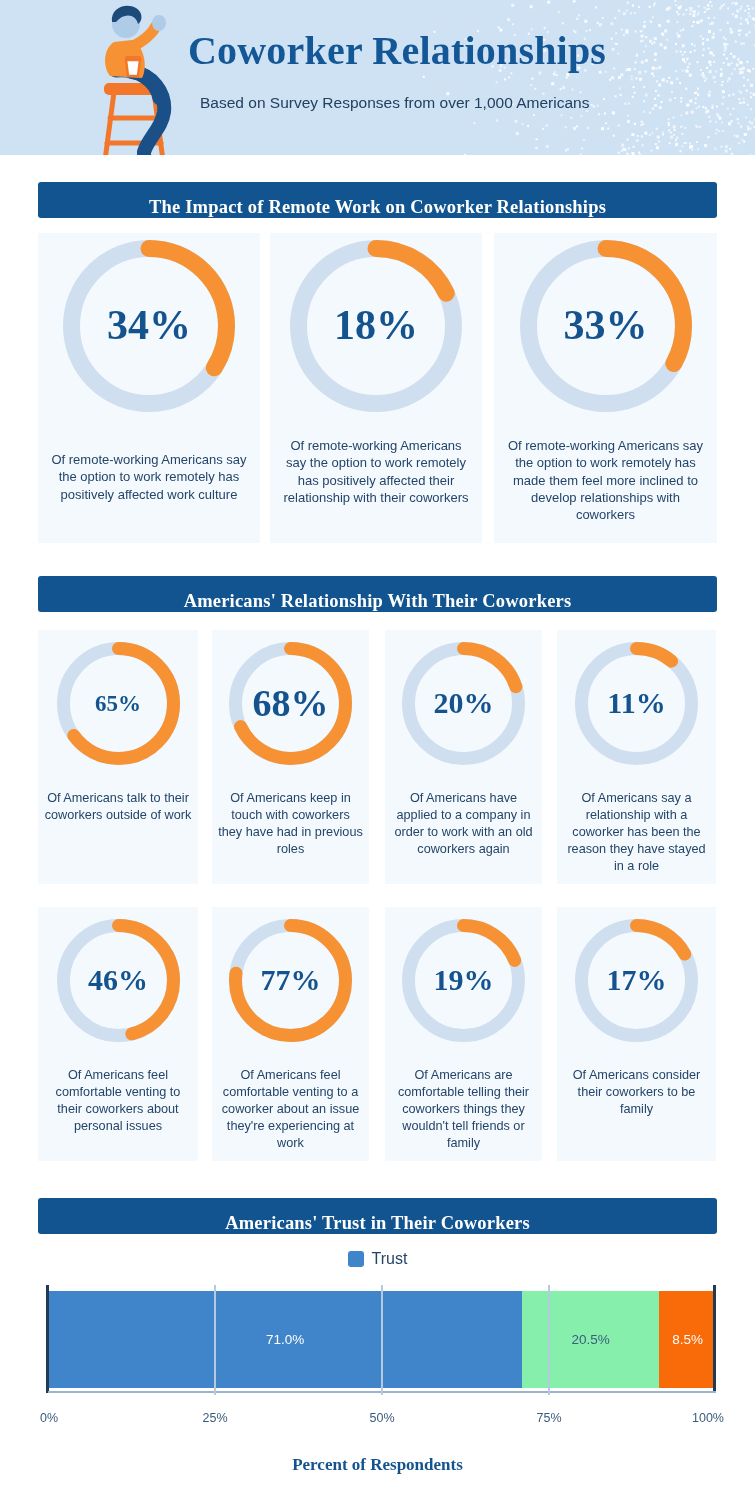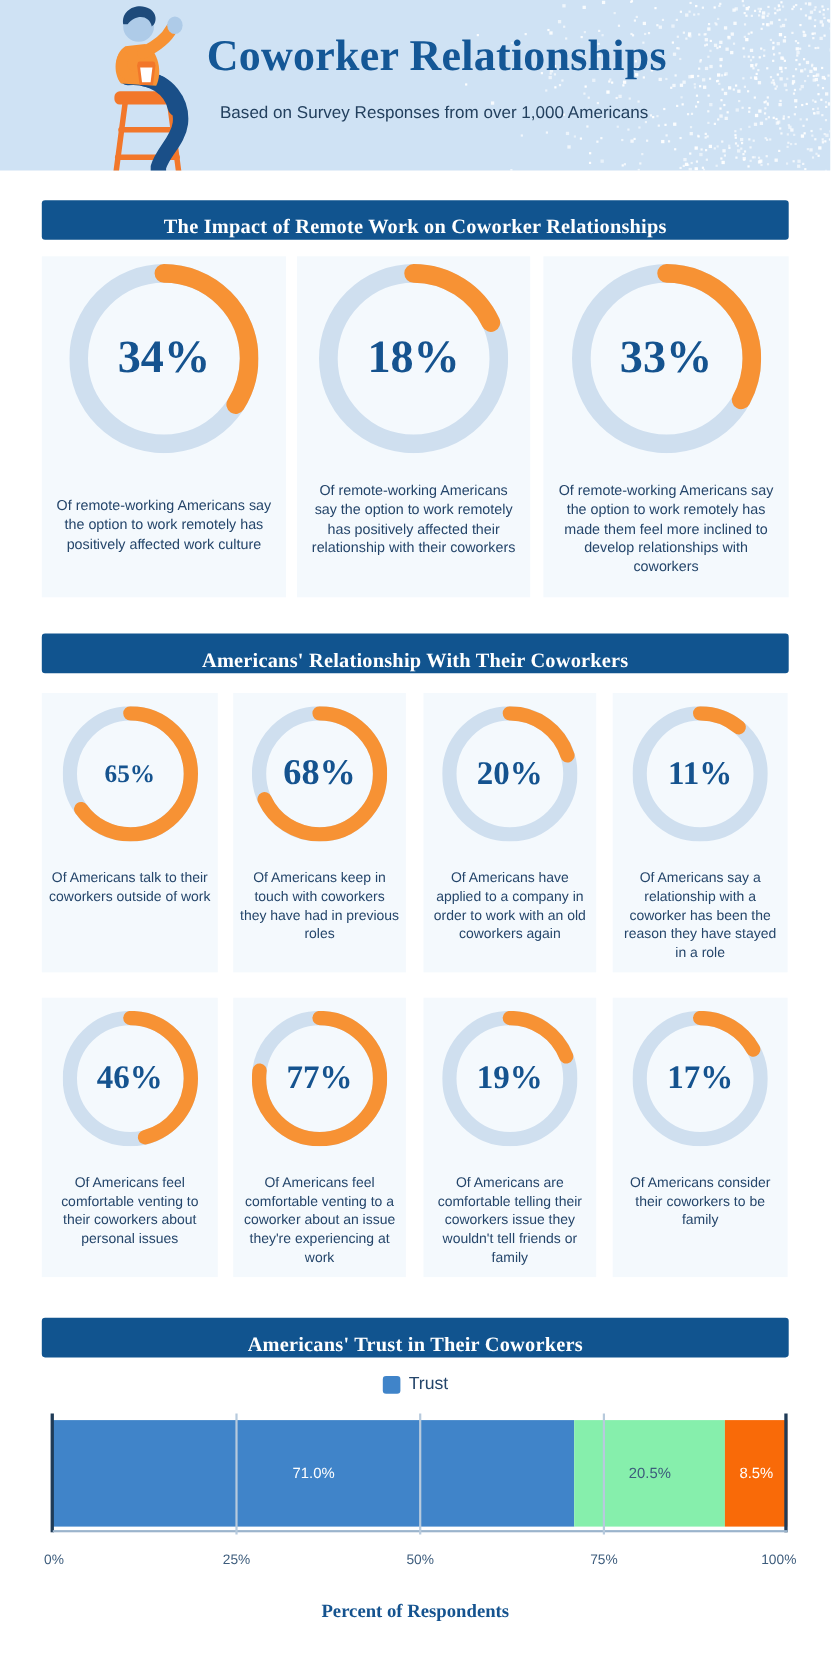--- a/index.html
+++ b/index.html
@@ -781,21 +781,21 @@
       <div class="donut-wrap" style="width: 123px; height: 123px;"><svg width="123" height="123" viewBox="0 0 123 123">
           <circle cx="61.5" cy="61.5" r="55" fill="none" stroke="#cfdfef" stroke-width="13"></circle>
           <circle cx="61.5" cy="61.5" r="55" fill="none" stroke="#f79234" stroke-width="13" stroke-linecap="round" stroke-dasharray="224.62 120.95" transform="rotate(-90 61.5 61.5)"></circle>
         </svg><div class="donut-label" style="font-size:23px">65%</div></div>
       <div class="caption" style="position: absolute; top: 160px; left: 6px; right: 6px; font-size: 12.7px;">Of Americans talk to their coworkers outside of work</div>
     </div>
     <div class="card" style="left: 212px; top: 630px; width: 157px; height: 254px; padding-top: 12px;">
       <div class="donut-wrap" style="width: 123px; height: 123px;"><svg width="123" height="123" viewBox="0 0 123 123">
           <circle cx="61.5" cy="61.5" r="55" fill="none" stroke="#cfdfef" stroke-width="13"></circle>
           <circle cx="61.5" cy="61.5" r="55" fill="none" stroke="#f79234" stroke-width="13" stroke-linecap="round" stroke-dasharray="234.99 110.58" transform="rotate(-90 61.5 61.5)"></circle>
-        </svg><div class="donut-label" style="font-size:33px">68%</div></div>
+        </svg><div class="donut-label" style="font-size:38px">68%</div></div>
       <div class="caption" style="position: absolute; top: 160px; left: 6px; right: 6px; font-size: 12.7px;">Of Americans keep in touch with coworkers they have had in previous roles</div>
     </div>
     <div class="card" style="left: 385px; top: 630px; width: 157px; height: 254px; padding-top: 12px;">
       <div class="donut-wrap" style="width: 123px; height: 123px;"><svg width="123" height="123" viewBox="0 0 123 123">
           <circle cx="61.5" cy="61.5" r="55" fill="none" stroke="#cfdfef" stroke-width="13"></circle>
           <circle cx="61.5" cy="61.5" r="55" fill="none" stroke="#f79234" stroke-width="13" stroke-linecap="round" stroke-dasharray="69.12 276.46" transform="rotate(-90 61.5 61.5)"></circle>
         </svg><div class="donut-label" style="font-size:30px">20%</div></div>
       <div class="caption" style="position: absolute; top: 160px; left: 6px; right: 6px; font-size: 12.7px;">Of Americans have applied to a company in order to work with an old coworkers again</div>
     </div>
     <div class="card" style="left: 557px; top: 630px; width: 159px; height: 254px; padding-top: 12px;">
@@ -817,21 +817,21 @@
           <circle cx="61.5" cy="61.5" r="55" fill="none" stroke="#cfdfef" stroke-width="13"></circle>
           <circle cx="61.5" cy="61.5" r="55" fill="none" stroke="#f79234" stroke-width="13" stroke-linecap="round" stroke-dasharray="266.09 79.48" transform="rotate(-90 61.5 61.5)"></circle>
         </svg><div class="donut-label" style="font-size:30px">77%</div></div>
       <div class="caption" style="position: absolute; top: 160px; left: 6px; right: 6px; font-size: 12.7px;">Of Americans feel comfortable venting to a coworker about an issue they're experiencing at work</div>
     </div>
     <div class="card" style="left: 385px; top: 907px; width: 157px; height: 254px; padding-top: 12px;">
       <div class="donut-wrap" style="width: 123px; height: 123px;"><svg width="123" height="123" viewBox="0 0 123 123">
           <circle cx="61.5" cy="61.5" r="55" fill="none" stroke="#cfdfef" stroke-width="13"></circle>
           <circle cx="61.5" cy="61.5" r="55" fill="none" stroke="#f79234" stroke-width="13" stroke-linecap="round" stroke-dasharray="65.66 279.92" transform="rotate(-90 61.5 61.5)"></circle>
         </svg><div class="donut-label" style="font-size:30px">19%</div></div>
-      <div class="caption" style="position: absolute; top: 160px; left: 6px; right: 6px; font-size: 12.7px;">Of Americans are comfortable telling their coworkers issue they wouldn't tell friends or family</div>
+      <div class="caption" style="position: absolute; top: 160px; left: 6px; right: 6px; font-size: 12.7px;">Of Americans are comfortable telling their coworkers things they wouldn't tell friends or family</div>
     </div>
     <div class="card" style="left: 557px; top: 907px; width: 159px; height: 254px; padding-top: 12px;">
       <div class="donut-wrap" style="width: 123px; height: 123px;"><svg width="123" height="123" viewBox="0 0 123 123">
           <circle cx="61.5" cy="61.5" r="55" fill="none" stroke="#cfdfef" stroke-width="13"></circle>
           <circle cx="61.5" cy="61.5" r="55" fill="none" stroke="#f79234" stroke-width="13" stroke-linecap="round" stroke-dasharray="58.75 286.83" transform="rotate(-90 61.5 61.5)"></circle>
         </svg><div class="donut-label" style="font-size:30px">17%</div></div>
       <div class="caption" style="position: absolute; top: 160px; left: 6px; right: 6px; font-size: 12.7px;">Of Americans consider their coworkers to be family</div>
     </div>
   </div>
 

